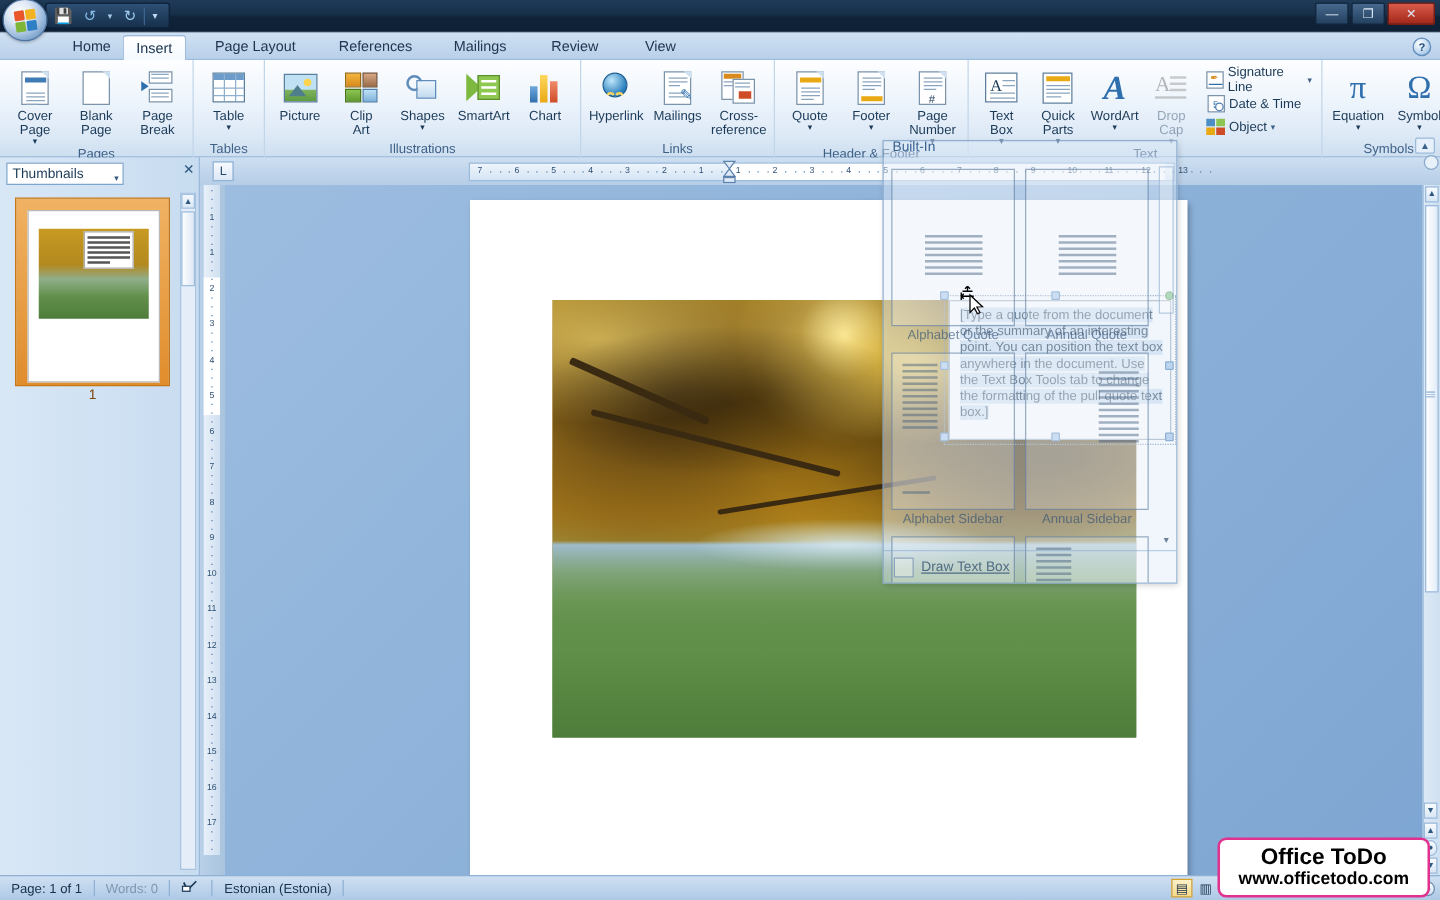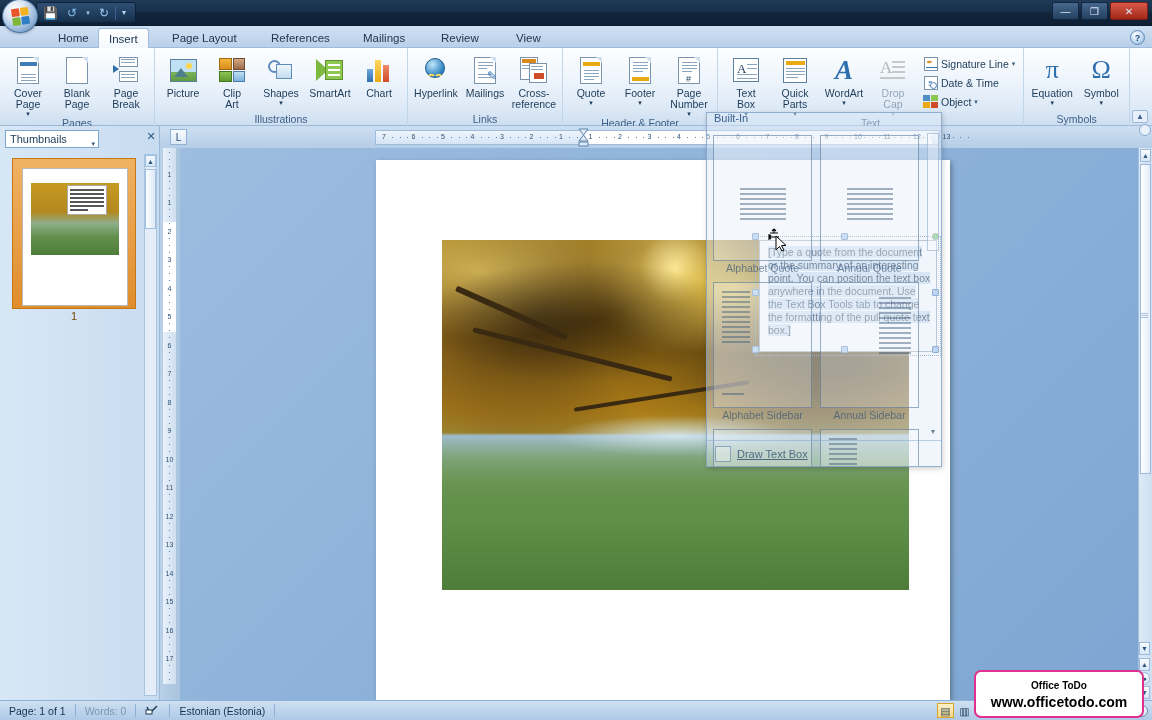--- a/index.html
+++ b/index.html
@@ -280,21 +280,21 @@
     background:linear-gradient(to bottom,#fff,#c9dbee); border:1px solid #587da4;}
   .zbtn{ width:12px; height:12px; border-radius:50%; border:1px solid #6f8dad;
     background:linear-gradient(to bottom,#fbfdff,#d3e2f2); text-align:center;
     font-size:9px; line-height:10px; color:#1c4a7a; cursor:pointer;}
 
   
   #watermark{ position:absolute; right:8px; bottom:2px; width:170px; height:48px;
     background:#fff; border:2px solid #e0318f; border-radius:7px;
     display:flex; flex-direction:column; align-items:center; justify-content:center;
     z-index:30; color:#000; }
-  #wm1{ font-size:10px; font-weight:bold; line-height:17px;}
+  #wm1{ font-size:18px; font-weight:bold; line-height:17px;}
   #wm2{ font-size:14px; font-weight:bold; line-height:17px;}
 
   
   #cursor{ position:absolute; left:768px; top:228px; width:22px; height:24px; z-index:40;}
 </style>
 </head>
 <body>
 
 <div id="titlebar">
 
@@ -383,20 +383,37 @@
                 <div style="position:absolute;left:8px;top:5px;width:14px;height:1px;background:#8aa5bf"></div>
                 <div style="position:absolute;left:8px;top:17px;width:14px;height:1px;background:#8aa5bf"></div>
                 <div style="position:absolute;left:8px;top:20px;width:14px;height:1px;background:#8aa5bf"></div>
                 <div style="position:absolute;left:0;top:8px;border-left:6px solid #2f6fae;border-top:4px solid transparent;border-bottom:4px solid transparent"></div>
               </div>
             </div>
             <div class="lbl"><span>Page</span><br><span>Break</span></div>
           </div>
         </div>
         <div class="rgroup-label">Pages</div>
+      </div>
+      <div class="rgroup">
+        <div class="rgroup-body">
+          <div class="bigbtn">
+            <div class="ico">
+              <div style="width: 26px; height: 24px; background: rgb(255, 255, 255); border: 1px solid rgb(93, 127, 158); position: relative;">
+                <div style="position:absolute;left:0;top:0;width:100%;height:5px;background:#6d9ccb"></div>
+                <div style="position:absolute;left:8px;top:0;width:1px;height:100%;background:#8fb0cd"></div>
+                <div style="position:absolute;left:17px;top:0;width:1px;height:100%;background:#8fb0cd"></div>
+                <div style="position:absolute;left:0;top:11px;width:100%;height:1px;background:#8fb0cd"></div>
+                <div style="position:absolute;left:0;top:17px;width:100%;height:1px;background:#8fb0cd"></div>
+              </div>
+            </div>
+            <div class="lbl"><span>Table</span><span class="car">▾</span></div>
+          </div>
+        </div>
+        <div class="rgroup-label">Tables</div>
       </div>
       <div class="rgroup">
         <div class="rgroup-body">
           <div class="bigbtn">
             <div class="ico">
               <div style="width: 27px; height: 23px; background: linear-gradient(rgb(191, 225, 243) 55%, rgb(127, 180, 92) 56%, rgb(94, 155, 64)); border: 1px solid rgb(93, 127, 158); position: relative;">
                 <div style="position:absolute;right:4px;top:3px;width:6px;height:6px;border-radius:50%;background:#ffd44d"></div>
                 <div style="position:absolute;left:3px;bottom:4px;border-left:7px solid transparent;border-right:7px solid transparent;border-bottom:9px solid #4f7f8c"></div>
               </div>
             </div>

